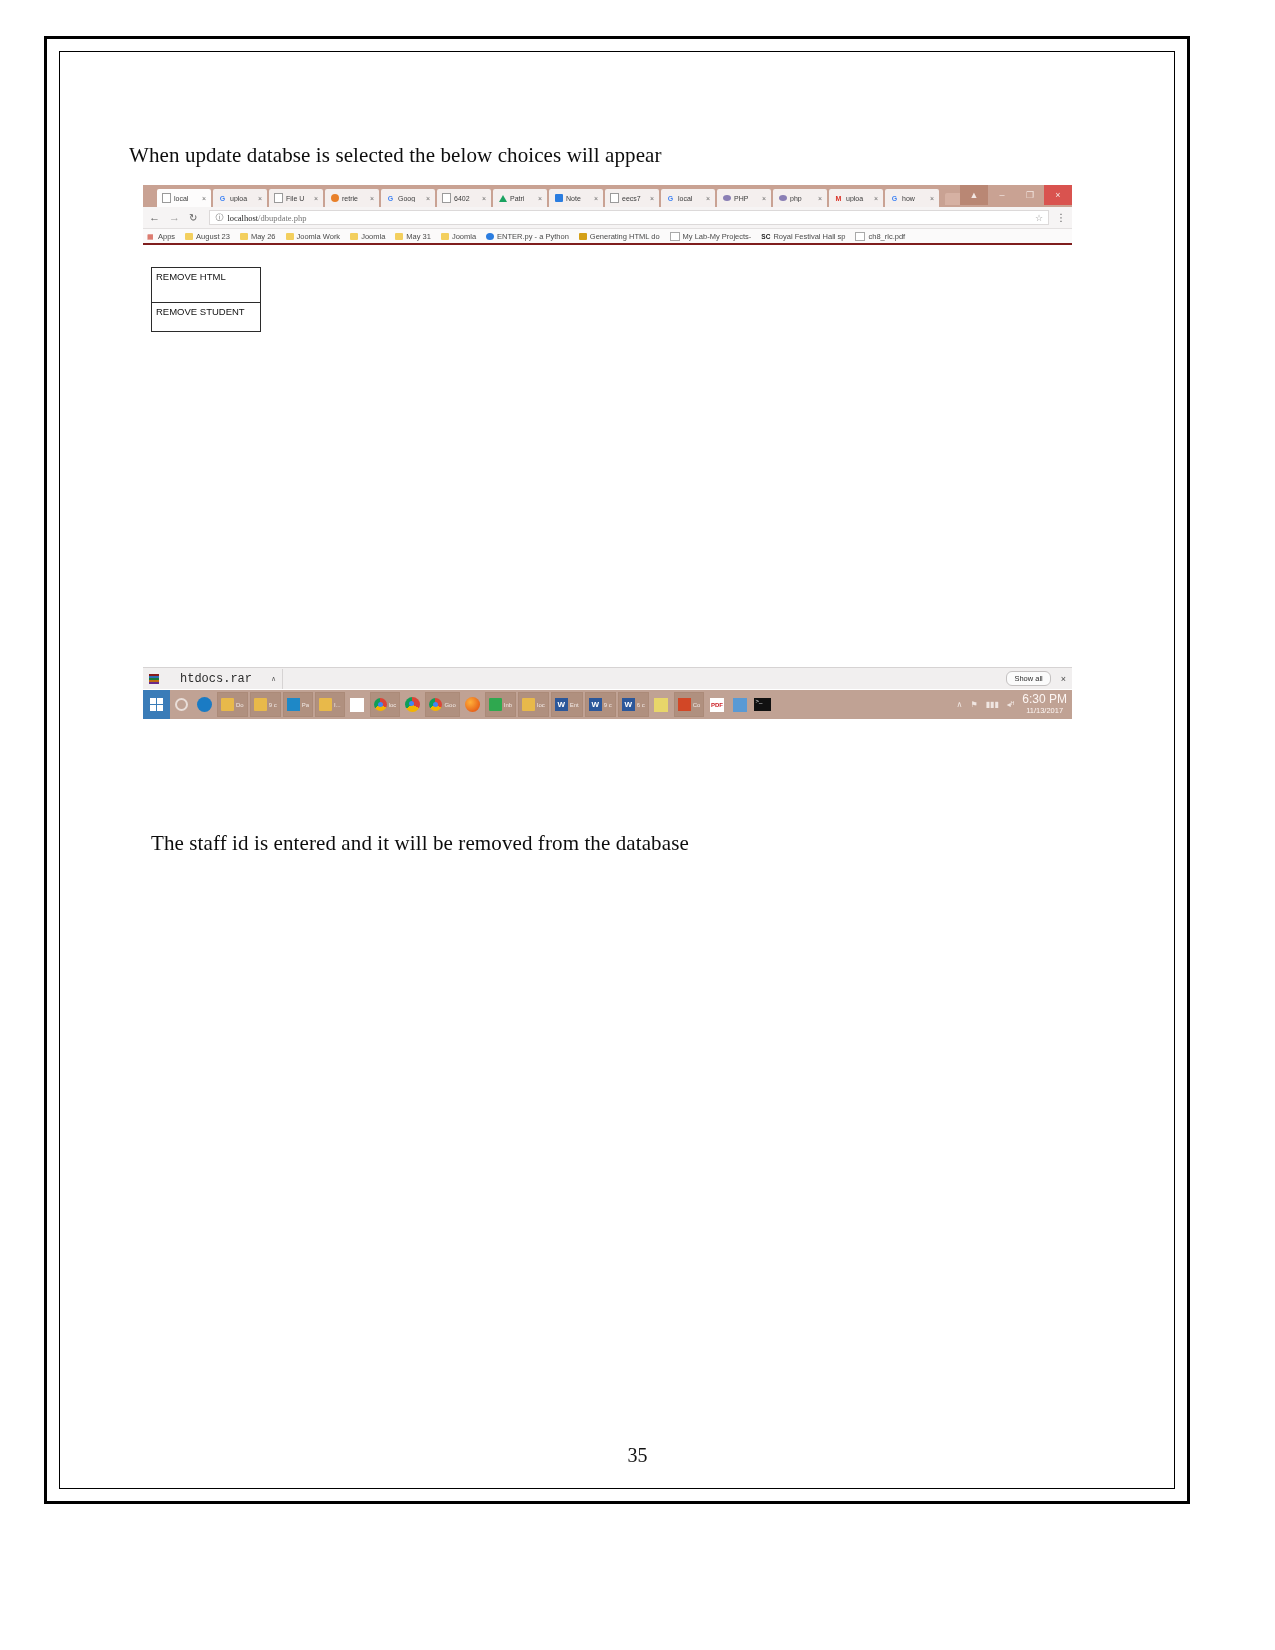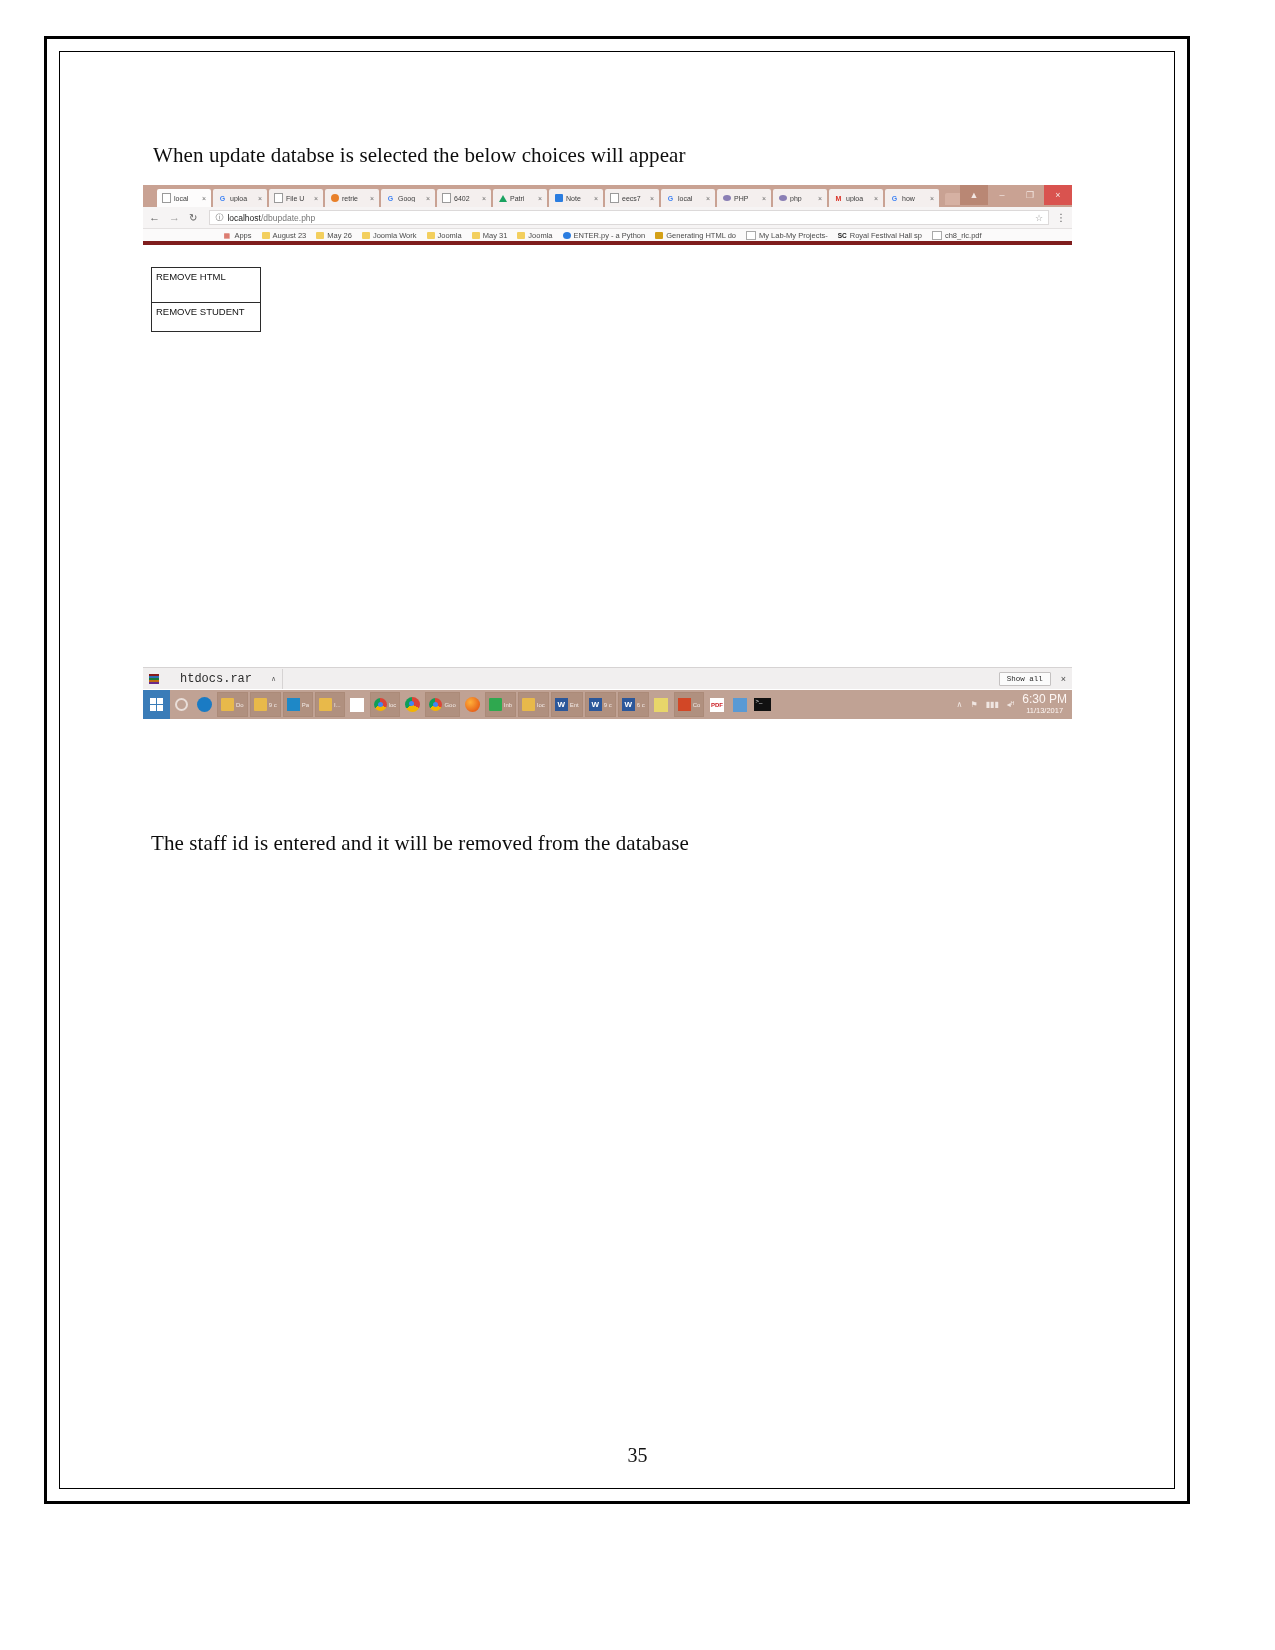--- a/index.html
+++ b/index.html
@@ -25,21 +25,21 @@
   }
   
   .caption{
     position:absolute;
     font-family:"Liberation Serif", serif;
     font-size:21px;
     color:#0d0d0d;
     white-space:nowrap;
     letter-spacing:.1px;
   }
-  #caption-top{left:153px;top:143px;}
+  #caption-top{left:129px;top:143px;}
   #caption-bottom{left:151px;top:831px;}
   #page-number{
     position:absolute;left:0;right:0;top:1444px;
     text-align:center;font-size:20px;color:#111;
     font-family:"Liberation Serif", serif;
   }
   
   #browser{
     position:absolute;left:143px;top:185px;
     width:929px;height:580px;
@@ -113,31 +113,30 @@
   }
   .navbtn{font-size:11px;color:#9b9b9b;margin-right:9px;line-height:1;}
   .navbtn.back{color:#5a5a5a;}
   .navbtn.reload{color:#5a5a5a;font-size:10px;}
   #urlbox{
     flex:1 1 auto;height:15px;background:#fff;border:1px solid #dcd9d9;
     display:flex;align-items:center;padding:0 5px;box-sizing:border-box;
     margin-left:3px;
   }
   #info-icon{font-size:8px;color:#6f6f6f;margin-right:4px;}
-  #url-text{font-size:8.5px;color:#3a3a3a;font-family:Liberation Sans, sans-serif;}
+  #url-text{font-size:8.5px;color:#3a3a3a;font-family:Liberation Serif, serif;}
   #url-text .host{color:#222;}
   #url-text .path{color:#777;}
   #star-icon{font-size:9px;color:#9a9a9a;margin-left:4px;}
   #menu-icon{font-size:10px;color:#5a5a5a;margin-left:7px;letter-spacing:0;}
   
   #bookmarks{
-    height:16px;background:#fbfafa;border-bottom:4px solid #7f1d1d;
+    height:16px;background:#fbfafa;border-bottom:2px solid #7f1d1d;
     display:flex;align-items:center;padding:0 4px;box-sizing:border-box;
     overflow:hidden;
-    justify-content:center;
   }
   .bm{display:flex;align-items:center;margin-right:10px;flex:0 0 auto;}
   .bm .bmi{width:8px;height:7px;margin-right:3px;display:block;}
   .bmi.folder{background:#f3cf5e;border-radius:1px;}
   .bmi.apps{background:transparent;color:#d04a3a;font-size:7px;line-height:7px;}
   .bmi.page{background:#fff;border:1px solid #a9a9a9;}
   .bmi.html{background:#2b7de0;border-radius:50%;}
   .bmi.pen{background:#d4a017;border-radius:1px;}
   .bmi.sc{background:transparent;color:#222;font-size:6.5px;font-weight:bold;line-height:7px;width:auto;}
   .bm .bmt{font-size:7.5px;color:#4a4a4a;white-space:nowrap;font-family:"Liberation Sans", sans-serif;}
@@ -181,22 +180,22 @@
   #dl-icon{
     width:10px;height:10px;margin-right:5px;
     background:linear-gradient(#8a1a1a 0 20%,#2f6fb5 20% 40%,#1a7a3a 40% 60%,#c06a10 60% 80%,#6a2a8a 80% 100%);
     display:block;
   }
   #dl-name{font-size:12px;color:#2b2b2b;flex:1 1 auto;font-family:Liberation Mono, monospace;margin-left:16px;}
   #dl-caret{font-size:7px;color:#5a5a5a;margin-right:6px;}
   #shelf-right{margin-left:auto;display:flex;align-items:center;padding-right:6px;}
   #showall{
     font-size:7.5px;color:#2b2b2b;background:#fbfbfb;
-    border:1px solid #c4c1c1;border-radius:1px;padding:2px 7px;
-    font-family:Liberation Mono, monospace;cursor:pointer;
+    border:1px solid #c4c1c1;border-radius:6px;padding:2px 7px;
+    font-family:Liberation Sans, sans-serif;cursor:pointer;
   }
   #shelf-close{font-size:9px;color:#4a4a4a;margin-left:10px;cursor:pointer;}
   
   #taskbar{
     position:absolute;left:0;right:0;bottom:0;height:29px;
     background:#c0a294;display:flex;align-items:center;box-sizing:border-box;
   }
   #startbtn{
     width:27px;height:29px;display:flex;align-items:center;justify-content:center;
     background:#3a7cb8;

